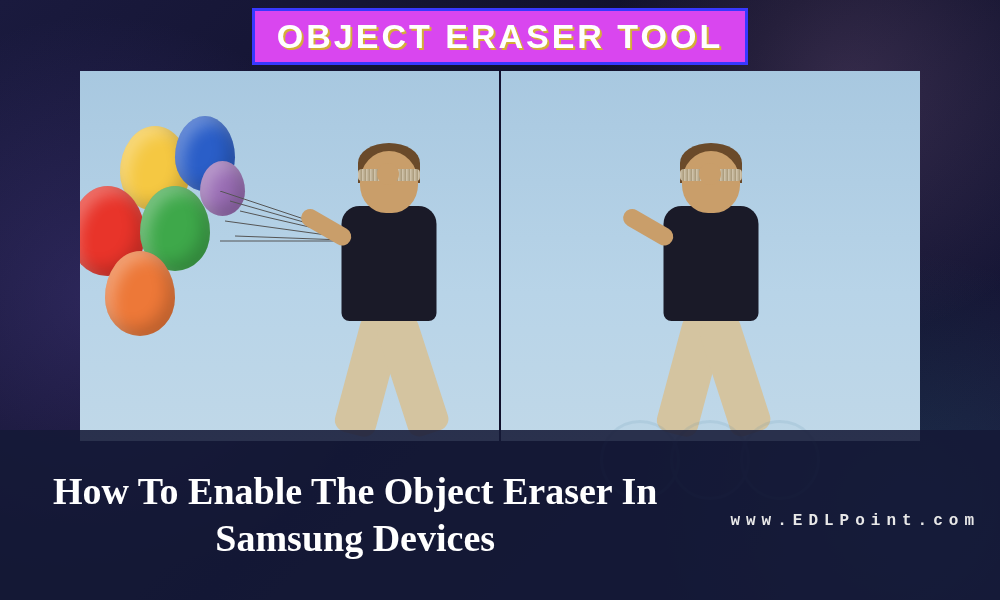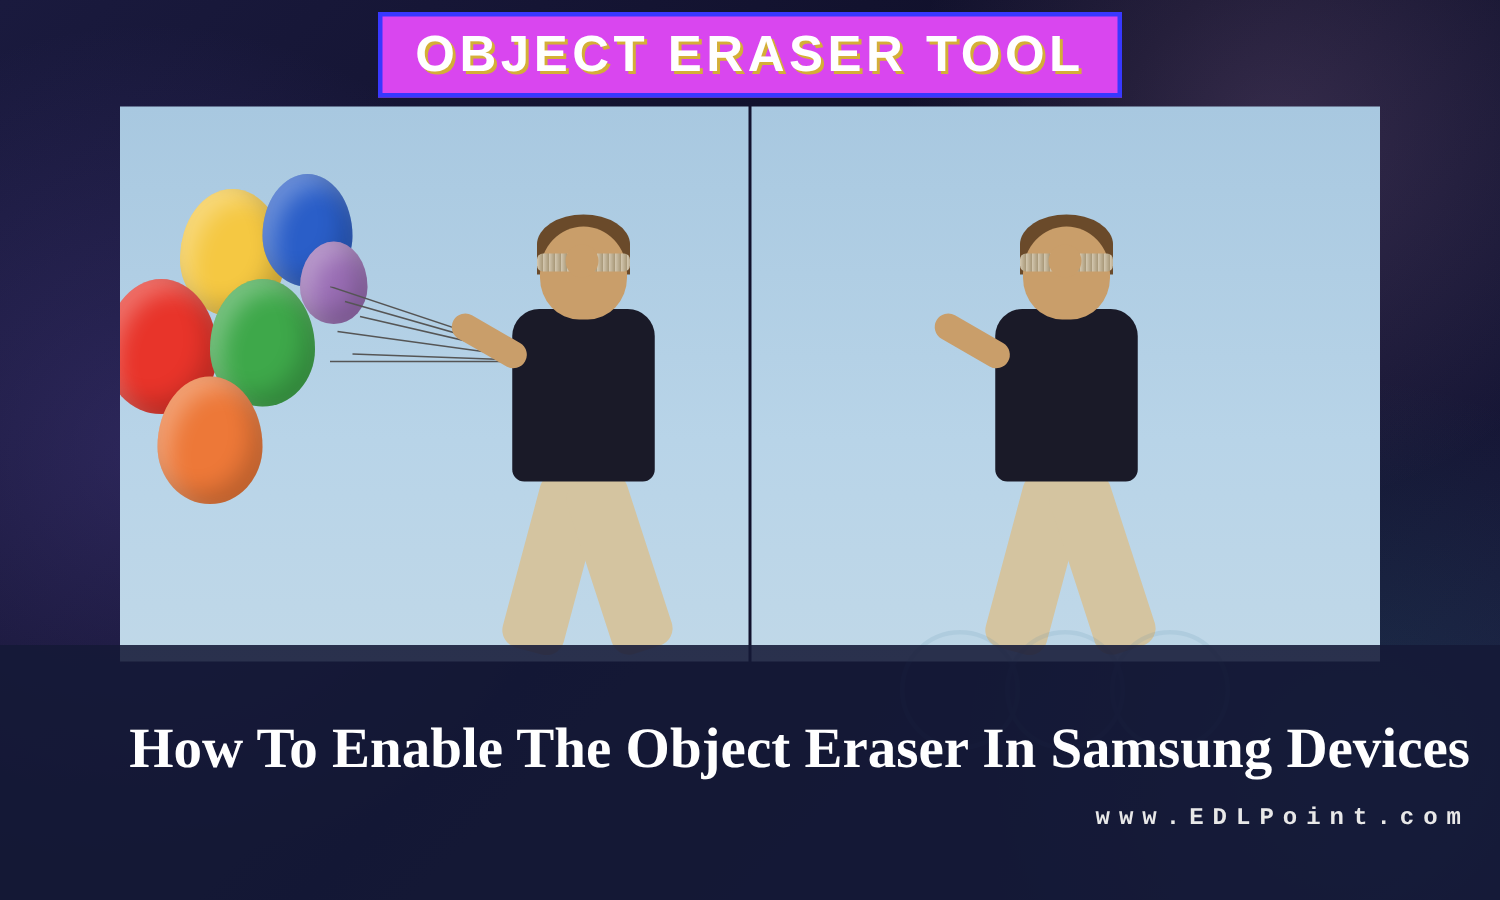--- a/index.html
+++ b/index.html
@@ -216,22 +216,22 @@
     }
     
     .bottom-overlay {
       position: absolute;
       bottom: 0;
       left: 0;
       width: 100%;
       height: 170px;
       background: rgba(20, 25, 55, 0.88);
       display: flex;
-      flex-direction: column;
-      align-items: flex-end;
+      flex-direction: row;
+      align-items: center;
       justify-content: center;
       padding: 14px 20px;
     }
     
     .article-title {
       color: #fff;
       font-size: 38px;
       font-weight: 600;
       text-align: center;
       line-height: 1.25;

